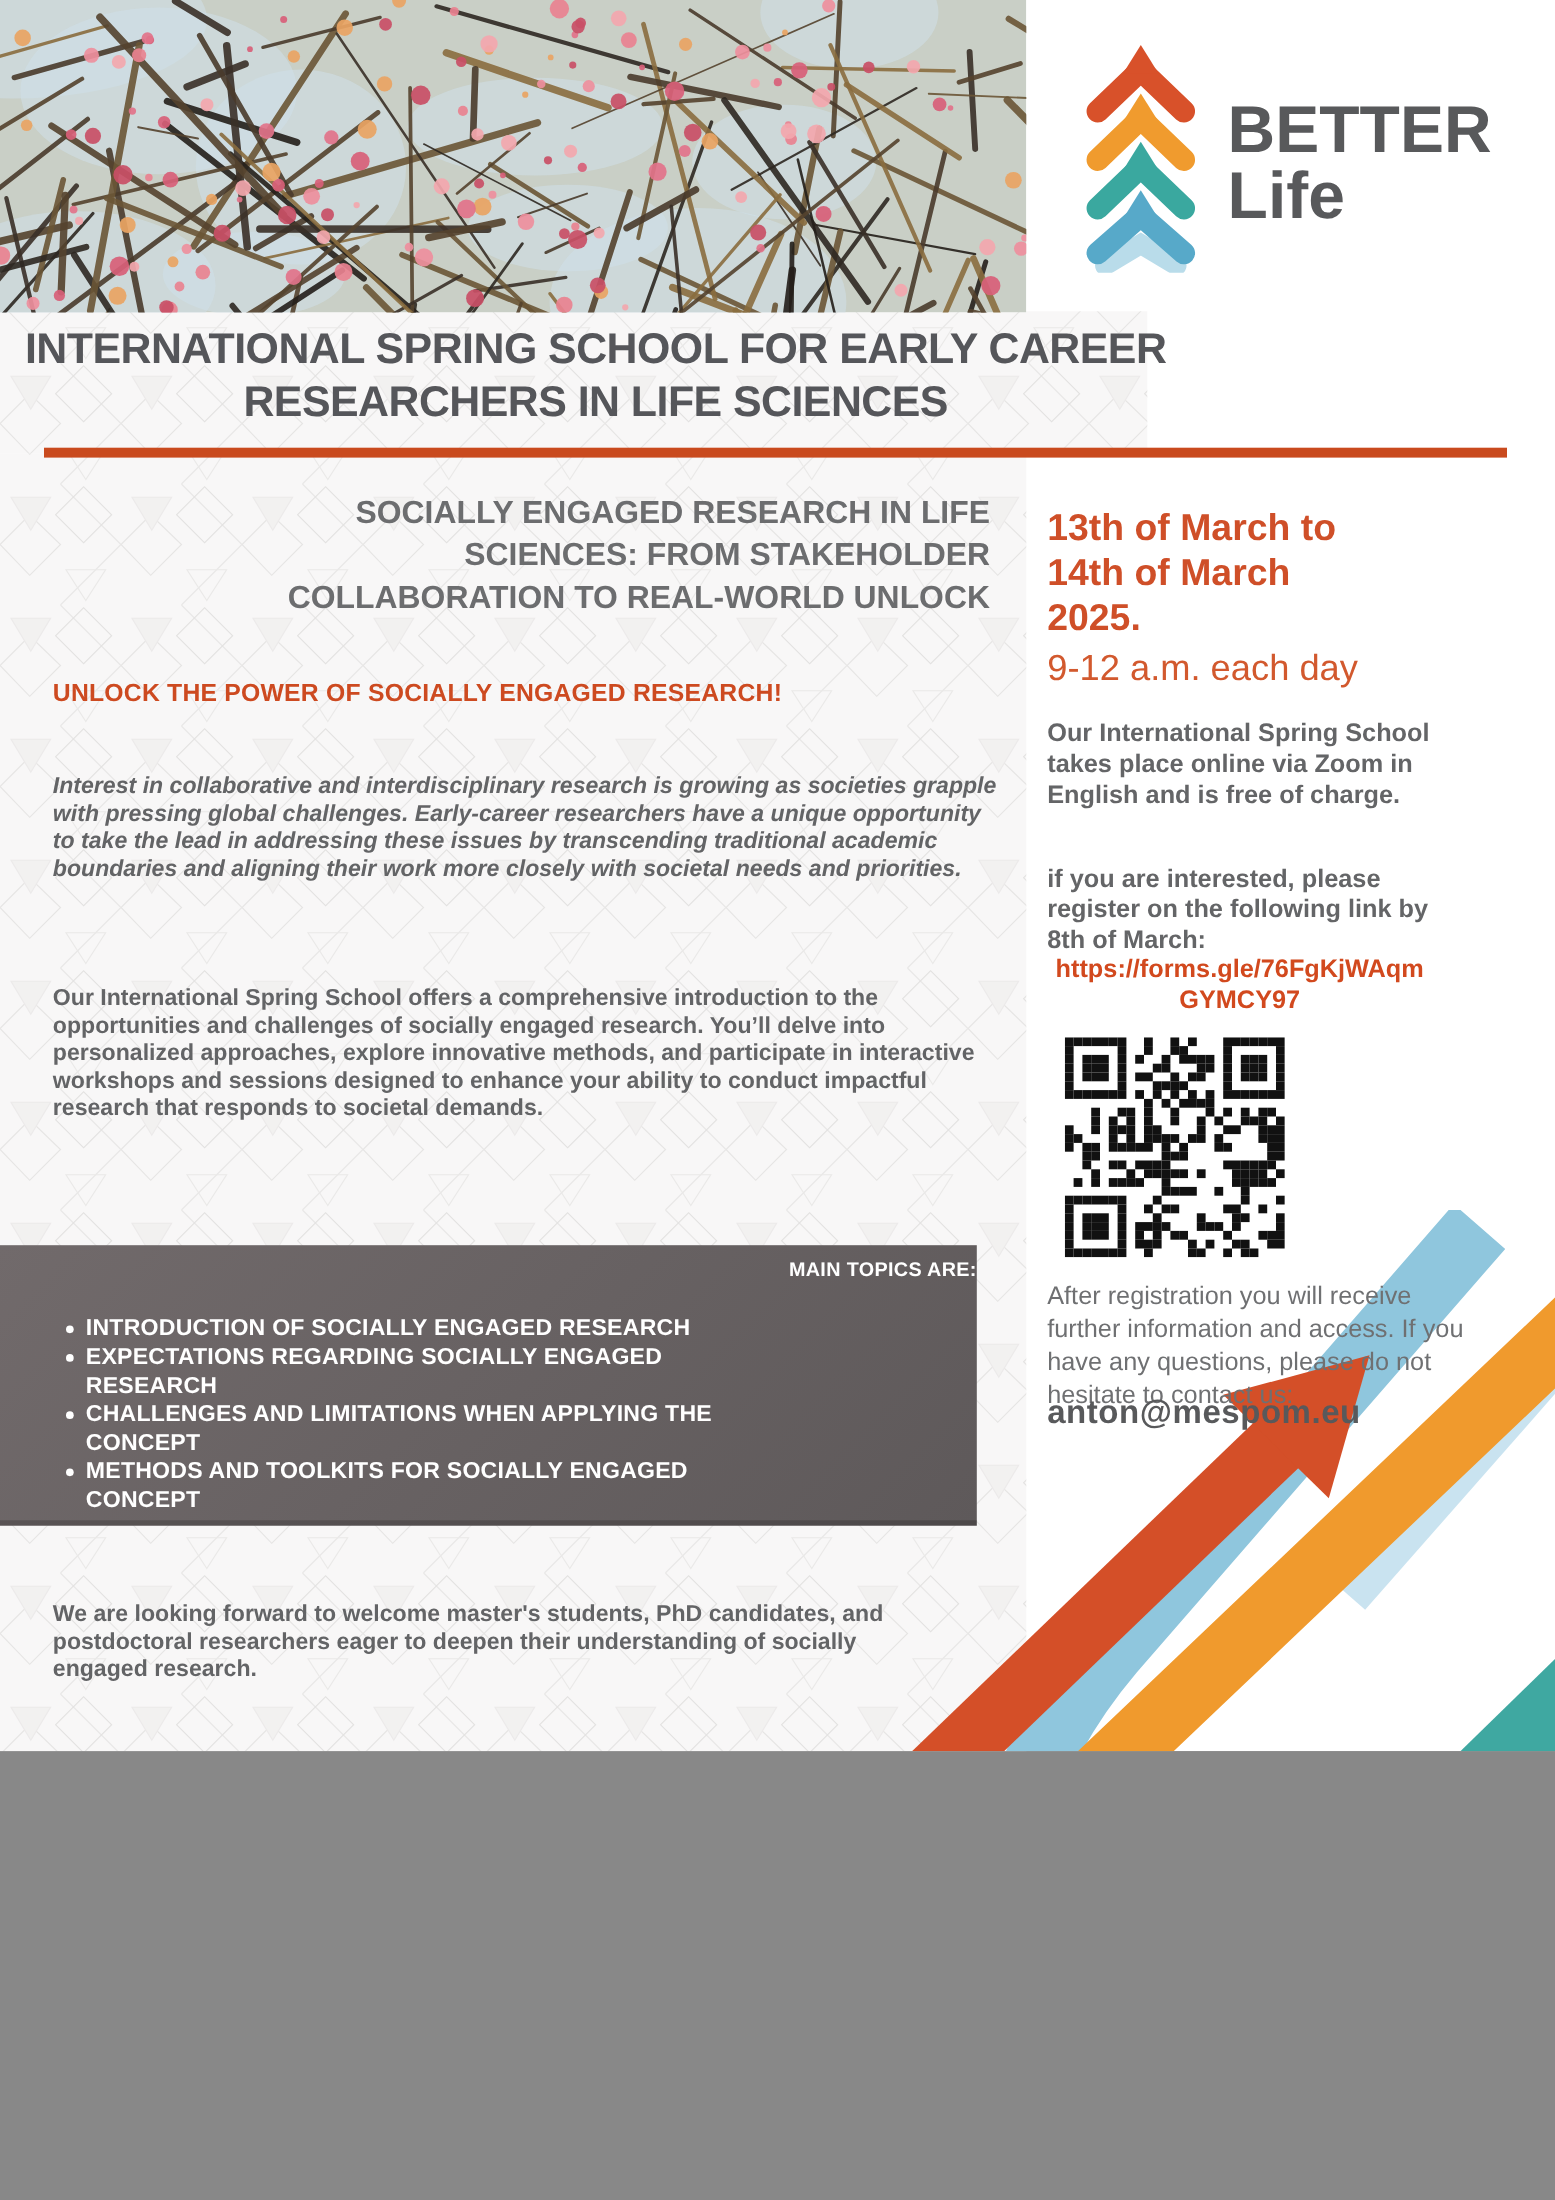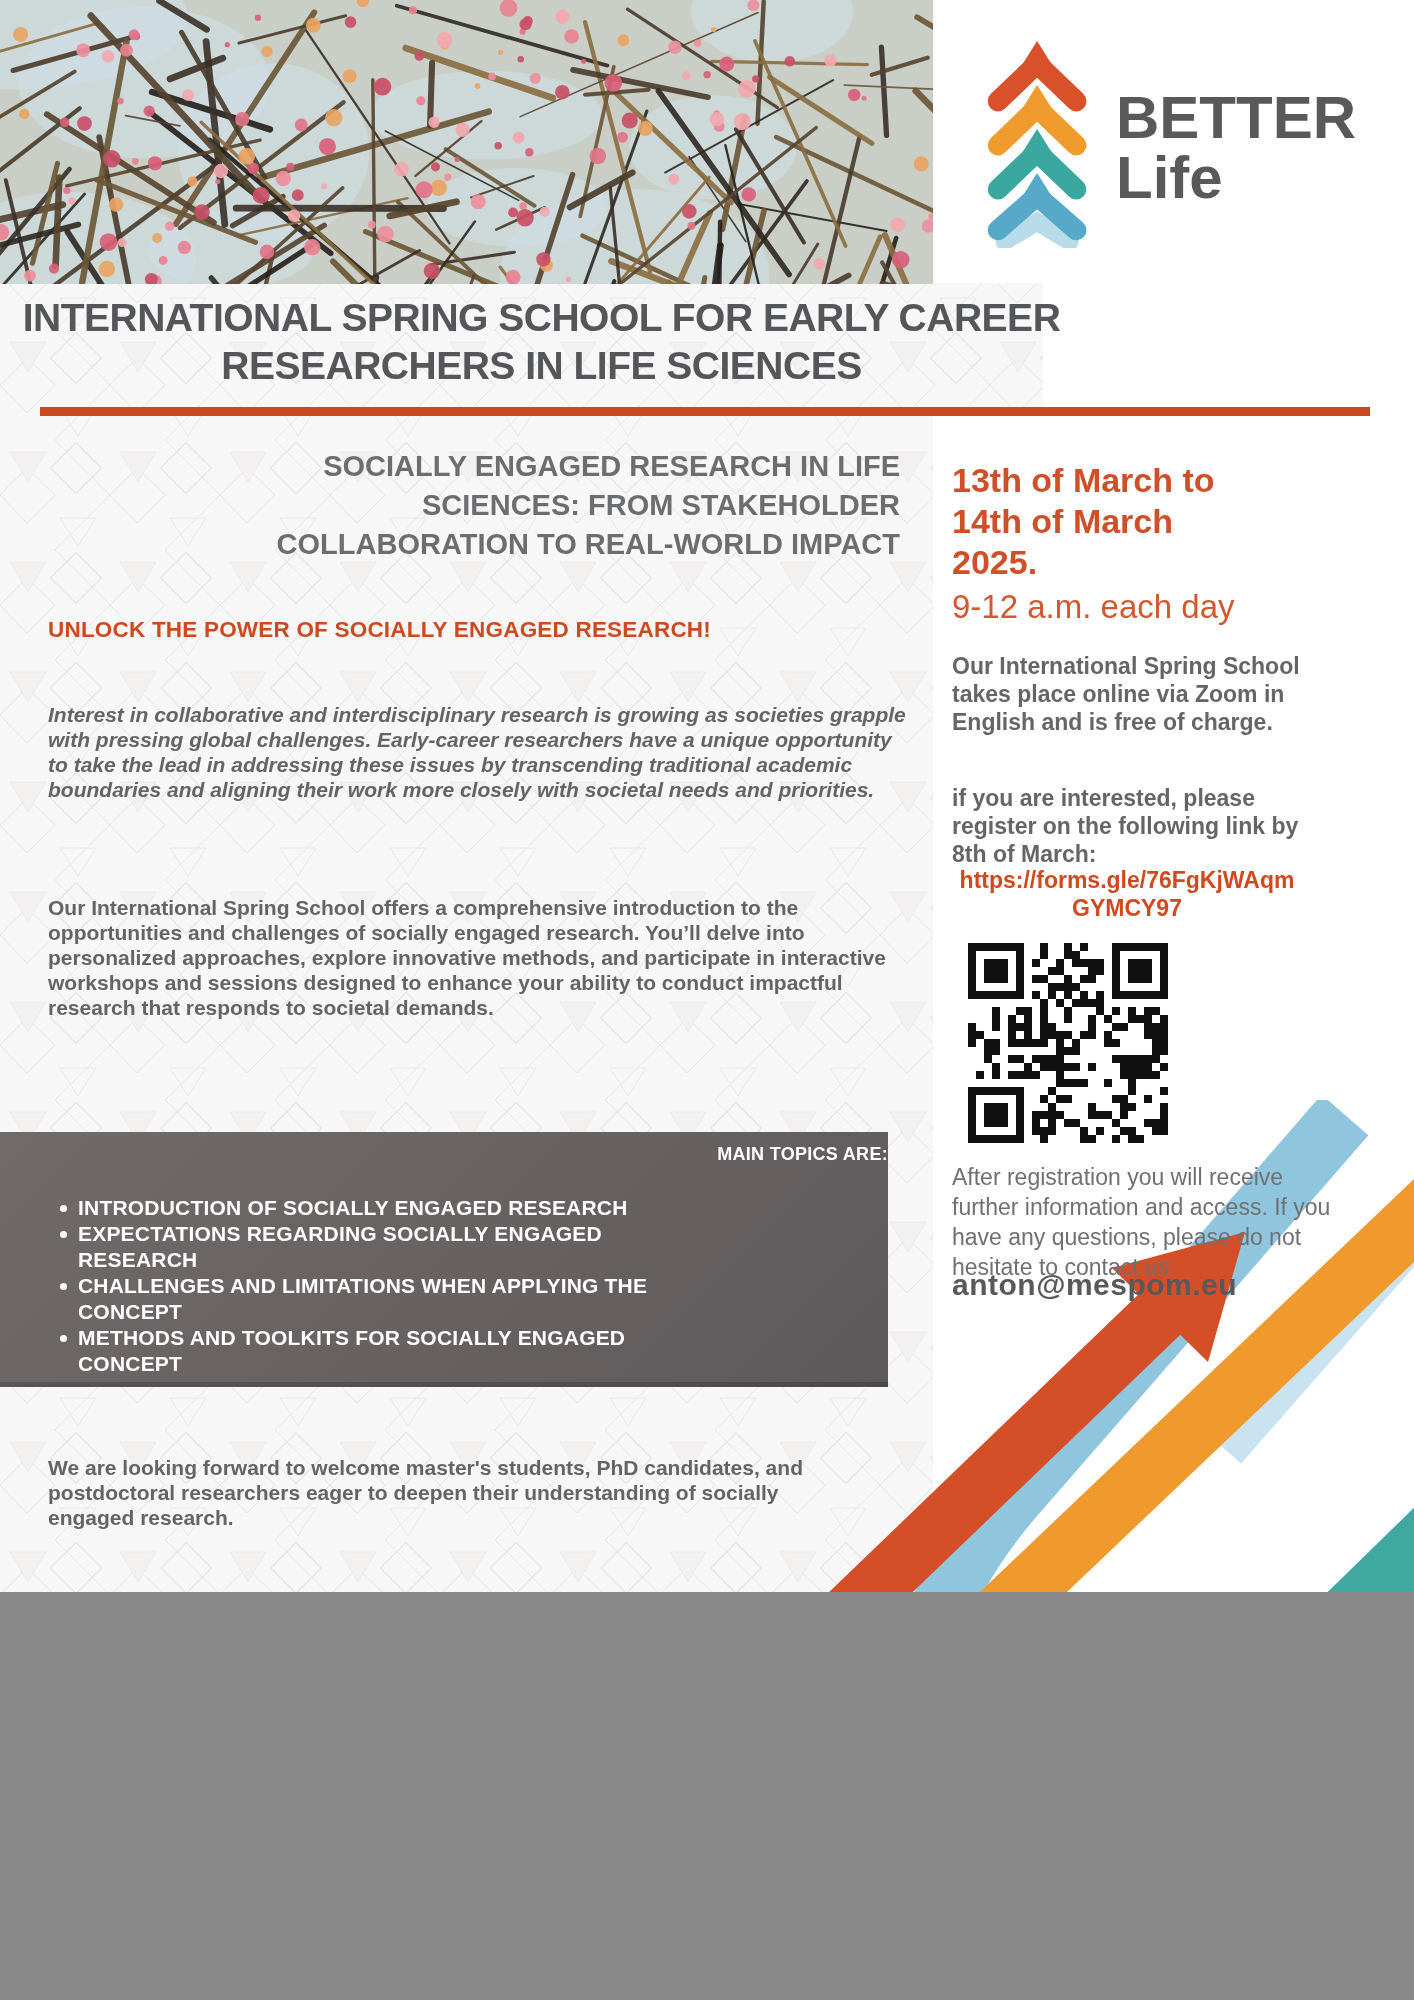--- a/index.html
+++ b/index.html
@@ -364,21 +364,21 @@
     <div class="logo-text" data-bind="logo.brand">BETTER
 Life</div>
   </div>
 
   <h1 class="title" data-bind="header.title">INTERNATIONAL SPRING SCHOOL FOR EARLY CAREER
 RESEARCHERS IN LIFE SCIENCES</h1>
   <div class="divider"></div>
 
   <div class="subtitle" data-bind="left.subtitle">SOCIALLY ENGAGED RESEARCH IN LIFE
 SCIENCES: FROM STAKEHOLDER
-COLLABORATION TO REAL-WORLD IMPACT</div>
+COLLABORATION TO REAL-WORLD UNLOCK</div>
   <div class="unlock" data-bind="left.unlock_heading">UNLOCK THE POWER OF SOCIALLY ENGAGED RESEARCH!</div>
   <p class="para para1" data-bind="left.para1">Interest in collaborative and interdisciplinary research is growing as societies grapple with pressing global challenges. Early-career researchers have a unique opportunity to take the lead in addressing these issues by transcending traditional academic boundaries and aligning their work more closely with societal needs and priorities.</p>
   <p class="para para2" data-bind="left.para2">Our International Spring School offers a comprehensive introduction to the opportunities and challenges of socially engaged research. You’ll delve into personalized approaches, explore innovative methods, and participate in interactive workshops and sessions designed to enhance your ability to conduct impactful research that responds to societal demands.</p>
 
   <div class="topics-box">
     <div class="topics-heading" data-bind="left.topics_heading">MAIN TOPICS ARE:</div>
     <ul>
       <li data-bind="left.topics.0">INTRODUCTION OF SOCIALLY ENGAGED RESEARCH</li>
       <li data-bind="left.topics.1">EXPECTATIONS REGARDING SOCIALLY ENGAGED RESEARCH</li>
       <li data-bind="left.topics.2">CHALLENGES AND LIMITATIONS WHEN APPLYING THE

